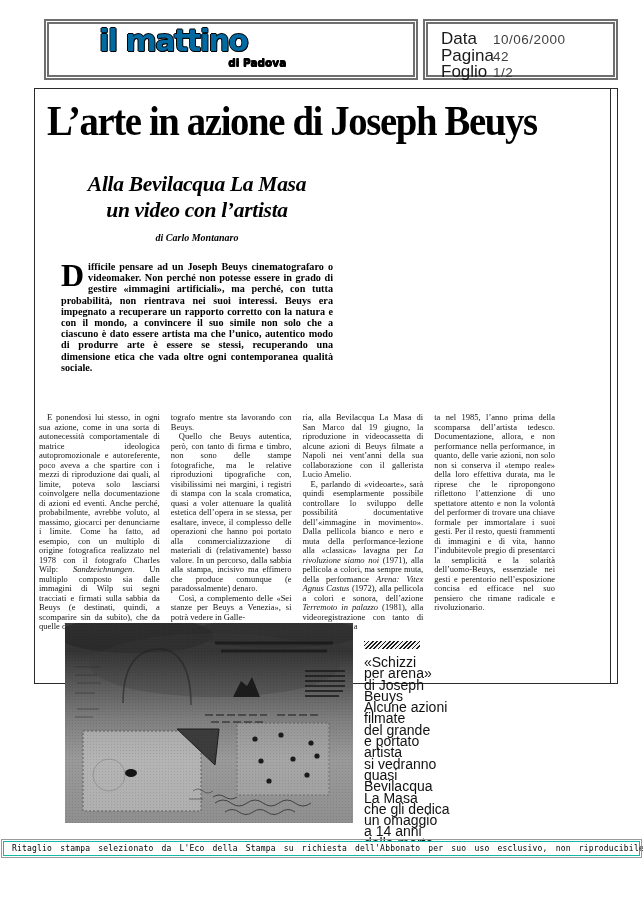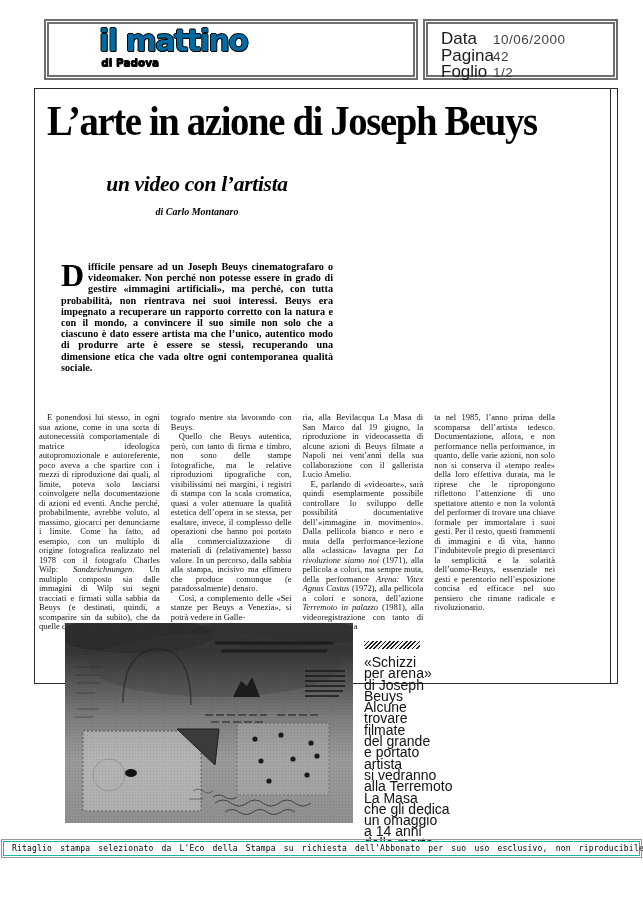--- a/index.html
+++ b/index.html
@@ -15,20 +15,21 @@
   .info-box { left:423px; top:19px; width:195px; height:61px; padding:5px 0 0 13px; }
   .logo-title {
     margin:2px 0 0 50px; font-family:"DejaVu Sans", sans-serif; font-weight:bold;
     font-size:30px; letter-spacing:-1.5px; line-height:30px; color:#0369a1;
     text-shadow:0.9px 0 #000,-0.9px 0 #000,0 0.9px #000,0 -0.9px #000,0.7px 0.7px #000;
   }
   .logo-sub {
     margin:0 0 0 52px; font-family:"DejaVu Sans", sans-serif; font-weight:bold;
     font-size:10.5px; letter-spacing:0; color:#000;
     text-shadow:0.5px 0 #000,0 0.5px #000,0.5px 0.5px #000;
+    text-align:center;
   }
   .info-row { display:flex; align-items:baseline; height:16.5px; }
   .info-label { width:52px; font-family:"Liberation Sans", sans-serif; font-size:17px; color:#1a1a1a; }
   .info-value { font-family:Liberation Sans, sans-serif; font-size:13.5px; letter-spacing:0.5px; color:#404040; }
 
   
   .article-box {
     position:absolute; left:34px; top:88px; width:584px; height:596px;
     border:1px solid #2b2b2b; box-sizing:border-box; background:#fff;
   }
@@ -102,20 +103,21 @@
         <span class="info-value">1/2</span>
       </div>
     </div>
 
   <div class="article-box">
     <div class="right-rule"></div>
 
     <div class="headline">L’arte in azione di Joseph Beuys</div>
 
     <div class="subhead-block">
+      <div class="subhead">Alla Bevilacqua La Masa</div>
       <div class="subhead">un video con l’artista</div>
       <div class="byline">di Carlo Montanaro</div>
     </div>
 
     <div class="lead"><span class="dropcap">D</span><span>ifficile pensare ad un Joseph Beuys cinematografaro o videomaker. Non perché non potesse essere in grado di gestire «immagini artificiali», ma perché, con tutta probabilità, non rientrava nei suoi interessi. Beuys era impegnato a recuperare un rapporto corretto con la natura e con il mondo, a convincere il suo simile non solo che a ciascuno è dato essere artista ma che l’unico, autentico modo di produrre arte è essere se stessi, recuperando una dimensione etica che vada oltre ogni contemporanea qualità sociale.</span></div>
 
     <div class="columns">
         <div class="col">
           <p class="indent">E ponendosi lui stesso, in ogni sua azione, come in una sorta di autonecessità comportamentale di matrice ideologica autopromozionale e autoreferente, poco aveva a che spartire con i mezzi di riproduzione dai quali, al limite, poteva solo lasciarsi coinvolgere nella documentazione di azioni ed eventi. Anche perché, probabilmente, avrebbe voluto, al massimo, giocarci per denunciarne i limite. Come ha fatto, ad esempio, con un multiplo di origine fotografica realizzato nel 1978 con il fotografo Charles Wilp: <em>Sandzeichnungen</em>. Un multiplo composto sia dalle immagini di Wilp sui segni tracciati e firmati sulla sabbia da Beuys (e destinati, quindi, a scomparire sin da subito), che da quelle del fo-</p>
         </div>
@@ -176,27 +178,27 @@
         <rect width="288" height="200" fill="url(#grain)"></rect>
       </svg>
     </div>
 
     <div class="cap-divider"></div>
     <div class="caption">
         <div class="cap-line">«Schizzi</div>
         <div class="cap-line">per arena»</div>
         <div class="cap-line">di Joseph</div>
         <div class="cap-line">Beuys</div>
-        <div class="cap-line">Alcune trovare</div>
+        <div class="cap-line">Alcune azioni</div>
         <div class="cap-line">filmate</div>
         <div class="cap-line">del grande</div>
         <div class="cap-line">e portato</div>
         <div class="cap-line">artista</div>
         <div class="cap-line">si vedranno</div>
-        <div class="cap-line">alla Terremoto</div>
+        <div class="cap-line">quasi Bevilacqua</div>
         <div class="cap-line">La Masa</div>
         <div class="cap-line">che gli dedica</div>
         <div class="cap-line">un omaggio</div>
         <div class="cap-line">a 14 anni</div>
         <div class="cap-line">dalla morte</div>
       </div>
   </div>
 
   <div class="footer-strip">Ritaglio stampa selezionato da L'Eco della Stampa su richiesta dell'Abbonato per suo uso esclusivo, non riproducibile</div>
 

